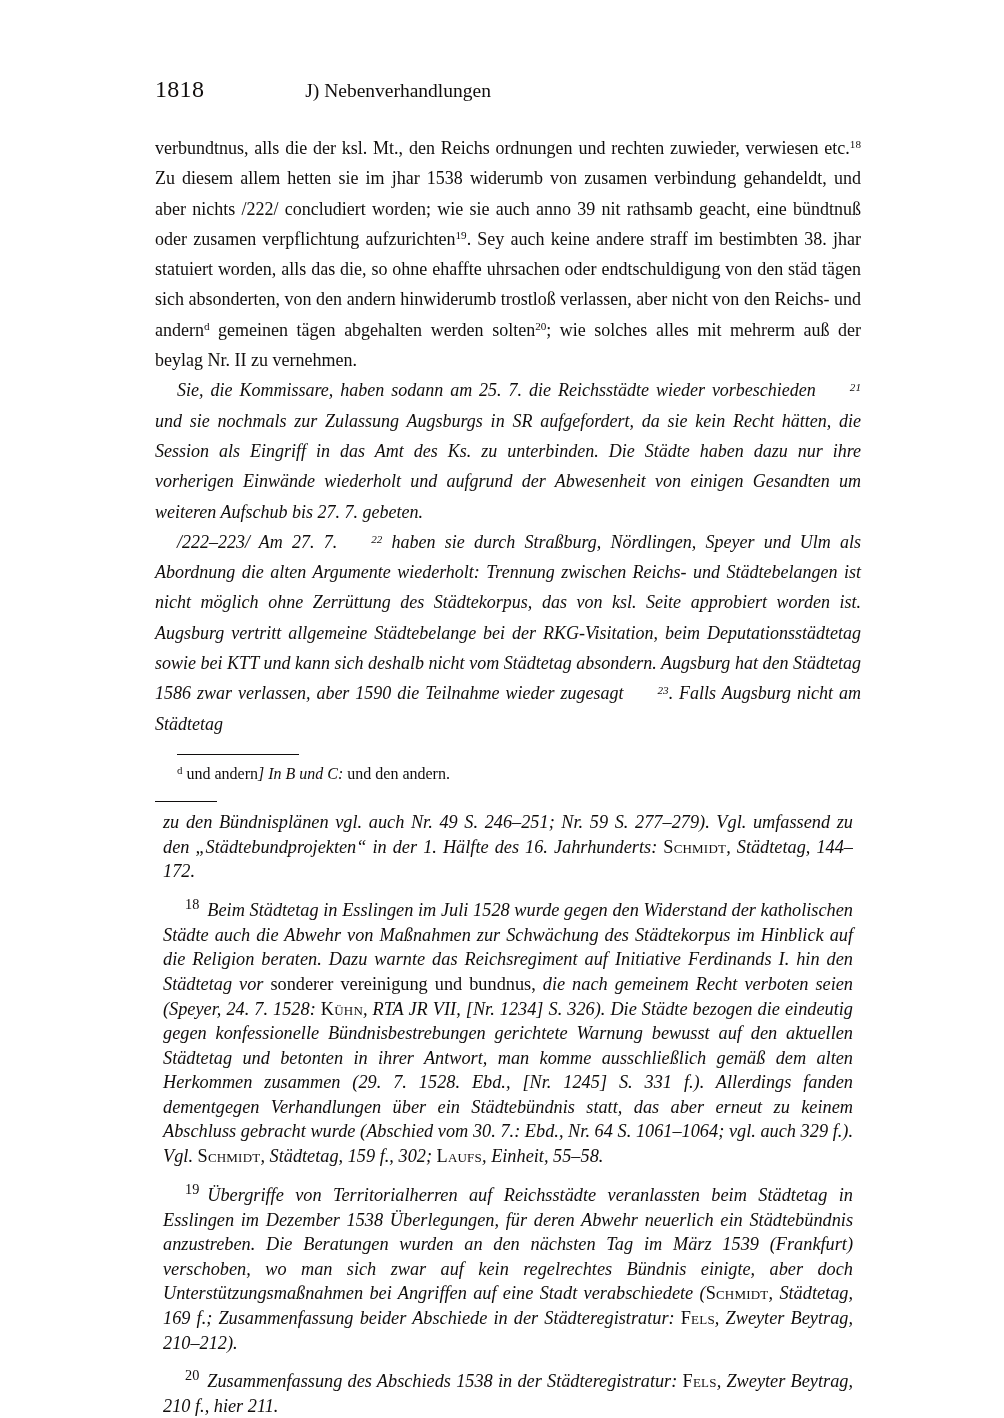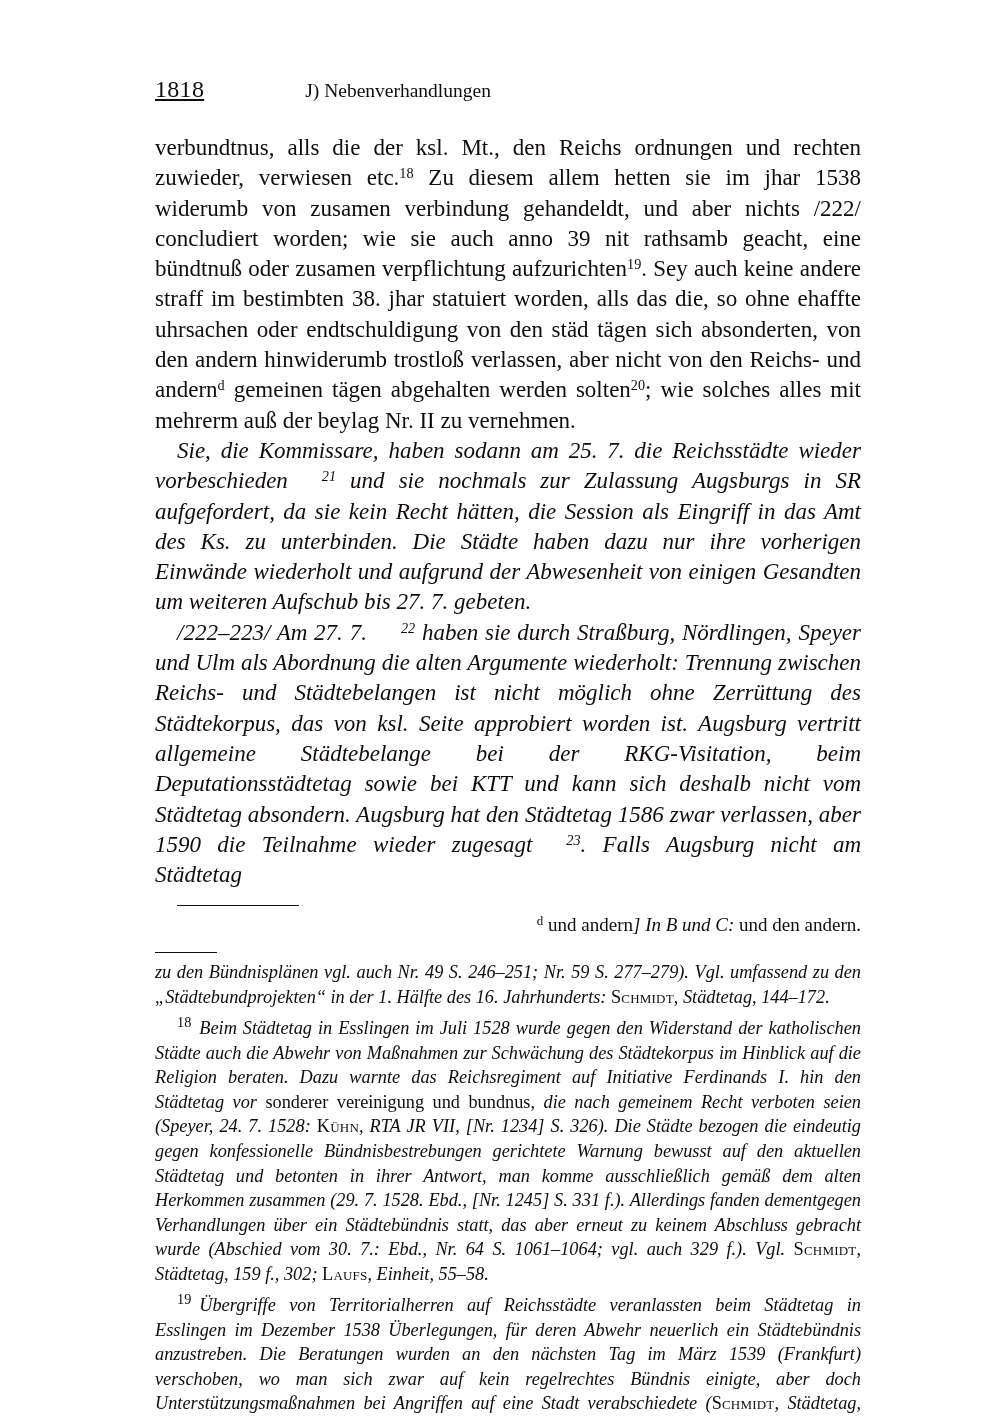--- a/index.html
+++ b/index.html
@@ -26,31 +26,30 @@
   .runhead {
     display: flex;
     align-items: baseline;
     height: 30px;
     margin-bottom: 27px;
   }
   .folio {
     font-size: 24px;
     letter-spacing: 0.3px;
     white-space: nowrap;
-    text-decoration: underline;
   }
   .runhead-title {
     font-size: 19.5px;
     margin-left: 101px;
     white-space: nowrap;
   }
 
   
   .body-text {
-    font-size: 23px;
+    font-size: 18px;
     line-height: 30.3px;
     text-align: justify;
     text-justify: inter-word;
     hyphens: manual;
   }
   .body-text p {
     margin: 0;
   }
   p.indent {
     text-indent: 22px;
@@ -77,39 +76,39 @@
   }
   .rule-note {
     width: 62px;
     height: 1px;
     background: #100d0c;
     margin: 14px 0 7px 0;
   }
 
   
   .apparatus {
-    font-size: 19px;
+    font-size: 16px;
     line-height: 26px;
-    text-align: right;
+    text-align: left;
     padding-left: 22px;
   }
   .apparatus sup {
     font-size: 0.68em;
     vertical-align: 0.5em;
   }
 
   
   .footnotes {
     font-size: 18.3px;
     line-height: 24.6px;
     text-align: justify;
     text-justify: inter-word;
   }
   .footnotes p {
-    margin: 0;
+    margin: 8px;
   }
   .fn {
     font-style: italic;
   }
   .fn-num {
     font-style: normal;
     font-size: 0.78em;
     vertical-align: 0.52em;
     margin-left: 22px;
     margin-right: 8px;

